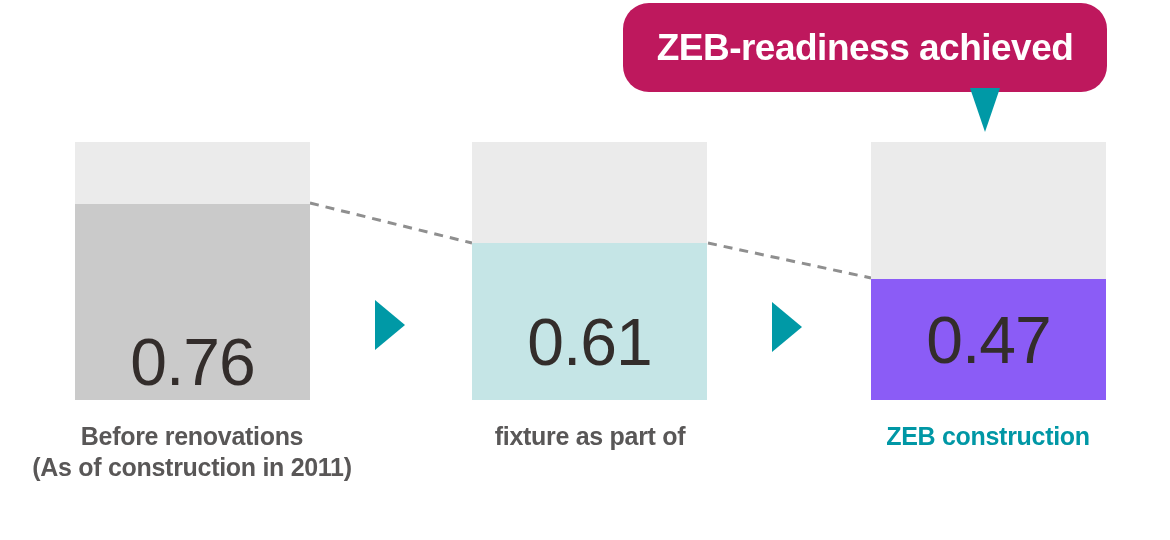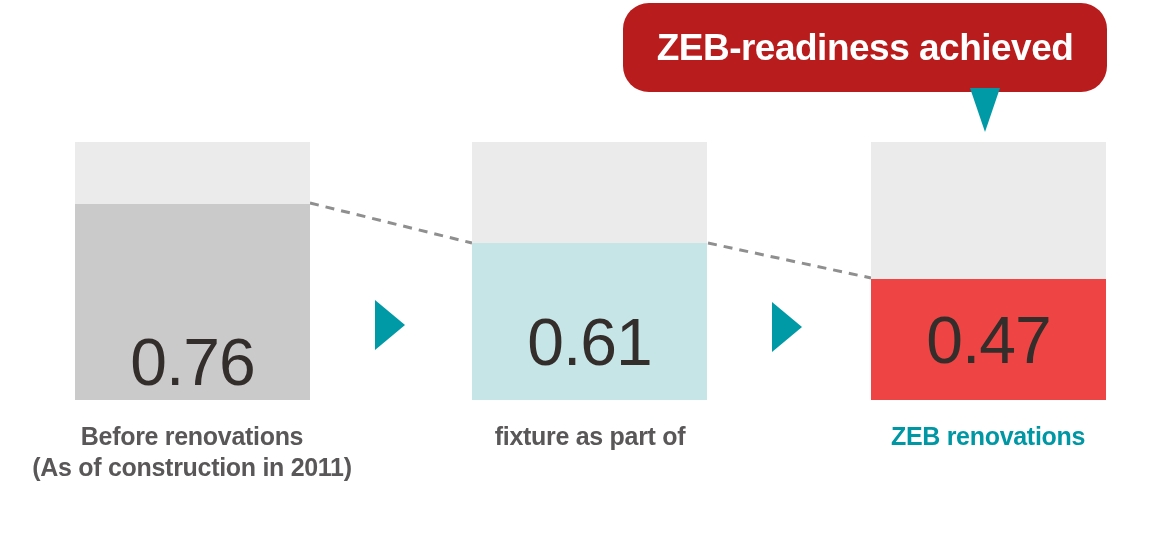--- a/index.html
+++ b/index.html
@@ -83,21 +83,21 @@
     line-height: 31px;
     letter-spacing: -0.3px;
     color: #595757;
   }
 </style>
 </head>
 <body>
 
 <div class="canvas">
 
-  <div class="bubble" style="background: #b91c1c;">
+  <div class="bubble" style="background: #be185d;">
     <span class="bubble-text" style="color: rgb(255, 255, 255);">ZEB-readiness achieved</span>
     <div class="bubble-tail" style="border-top-color: rgb(0, 153, 166);"></div>
   </div>
 
   <svg class="connectors" width="1170" height="540" viewBox="0 0 1170 540">
     <line x1="310" y1="203" x2="472" y2="243" stroke="#8f8f8f" stroke-width="3" stroke-dasharray="9 7"></line>
     <line x1="708" y1="243" x2="871" y2="278" stroke="#8f8f8f" stroke-width="3" stroke-dasharray="9 7"></line>
   </svg>
 
   <div class="bar" style="left:75px">
@@ -106,34 +106,34 @@
     </div>
   </div>
 
   <div class="bar" style="left:472px">
     <div class="bar-fill" style="height: 157px; background: rgb(197, 229, 230);">
       <span class="bar-value" style="color: rgb(51, 45, 43); margin-top: 40px;">0.61</span>
     </div>
   </div>
 
   <div class="bar" style="left:871px">
-    <div class="bar-fill" style="height: 121px; background: #ef4444;">
+    <div class="bar-fill" style="height: 121px; background: #8b5cf6;">
       <span class="bar-value" style="color: rgb(51, 45, 43);">0.47</span>
     </div>
   </div>
 
   <div class="arrow" style="left: 375px; top: 300px; border-left-color: rgb(0, 153, 166);"></div>
   <div class="arrow" style="left: 772px; top: 302px; border-left-color: rgb(0, 153, 166);"></div>
 
   <div class="bar-label" style="left: -3px; width: 390px; color: rgb(89, 87, 87);">
     <div>Before renovations</div>
     <div>(As of construction in 2011)</div>
   </div>
 
   <div class="bar-label" style="left: 440px; width: 300px; color: rgb(89, 87, 87);">
     <div>fixture as part of</div>
   </div>
 
   <div class="bar-label" style="left: 838px; width: 300px; color: rgb(0, 151, 165);">
-    <div>ZEB renovations</div>
+    <div>ZEB construction</div>
   </div>
 
 </div>
 
 </body></html>

